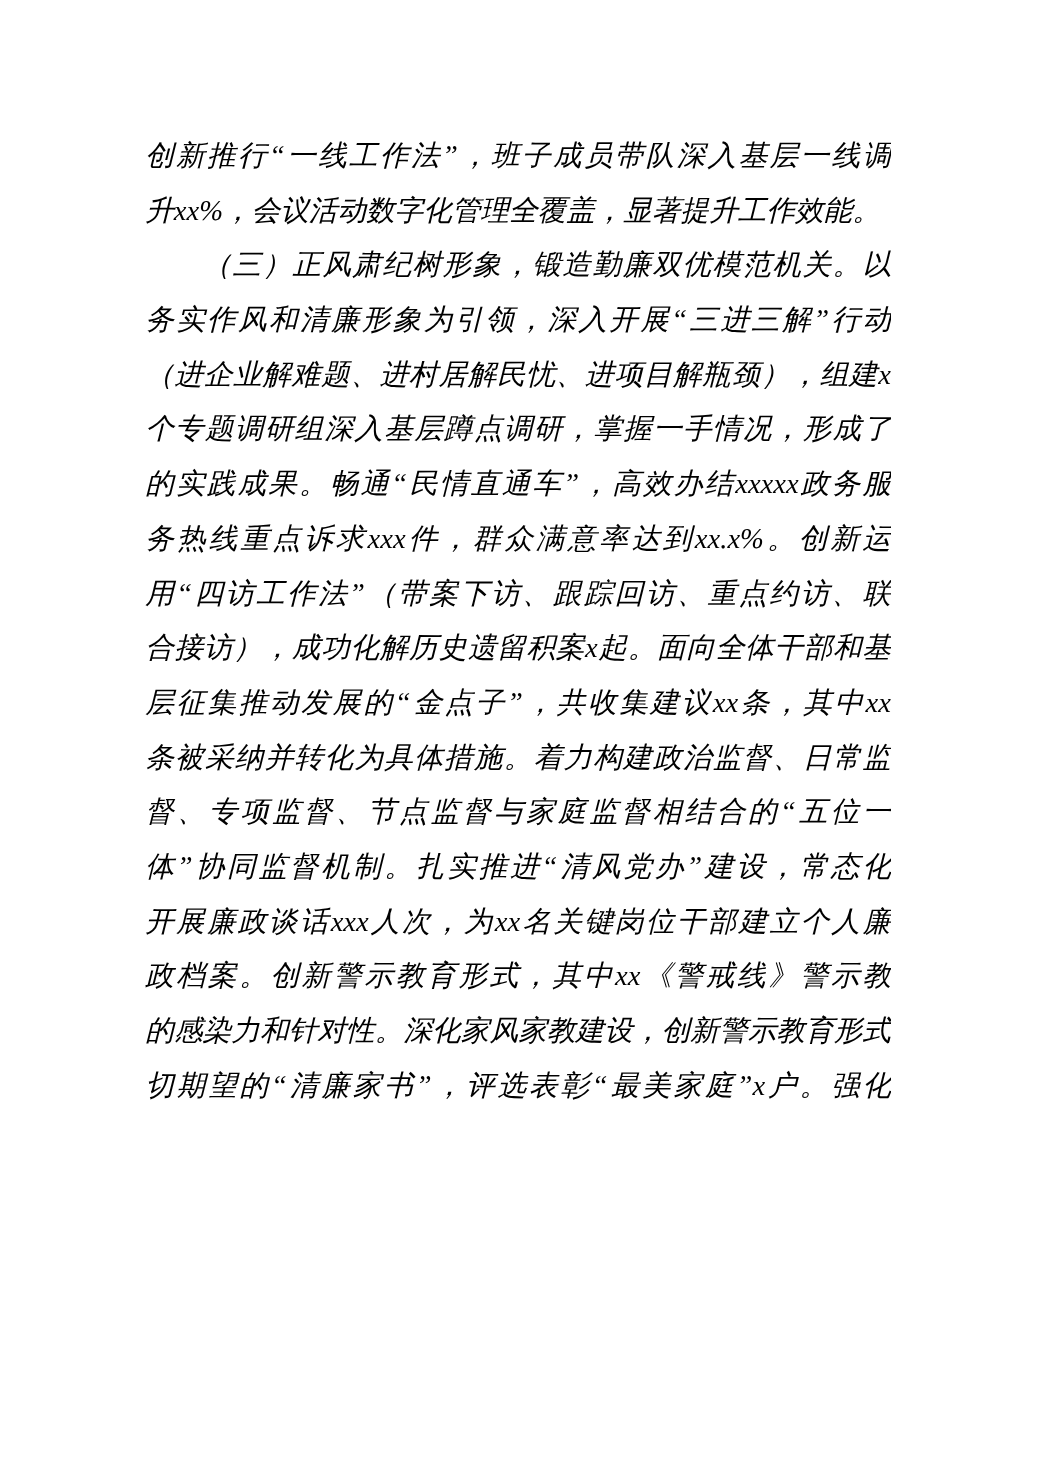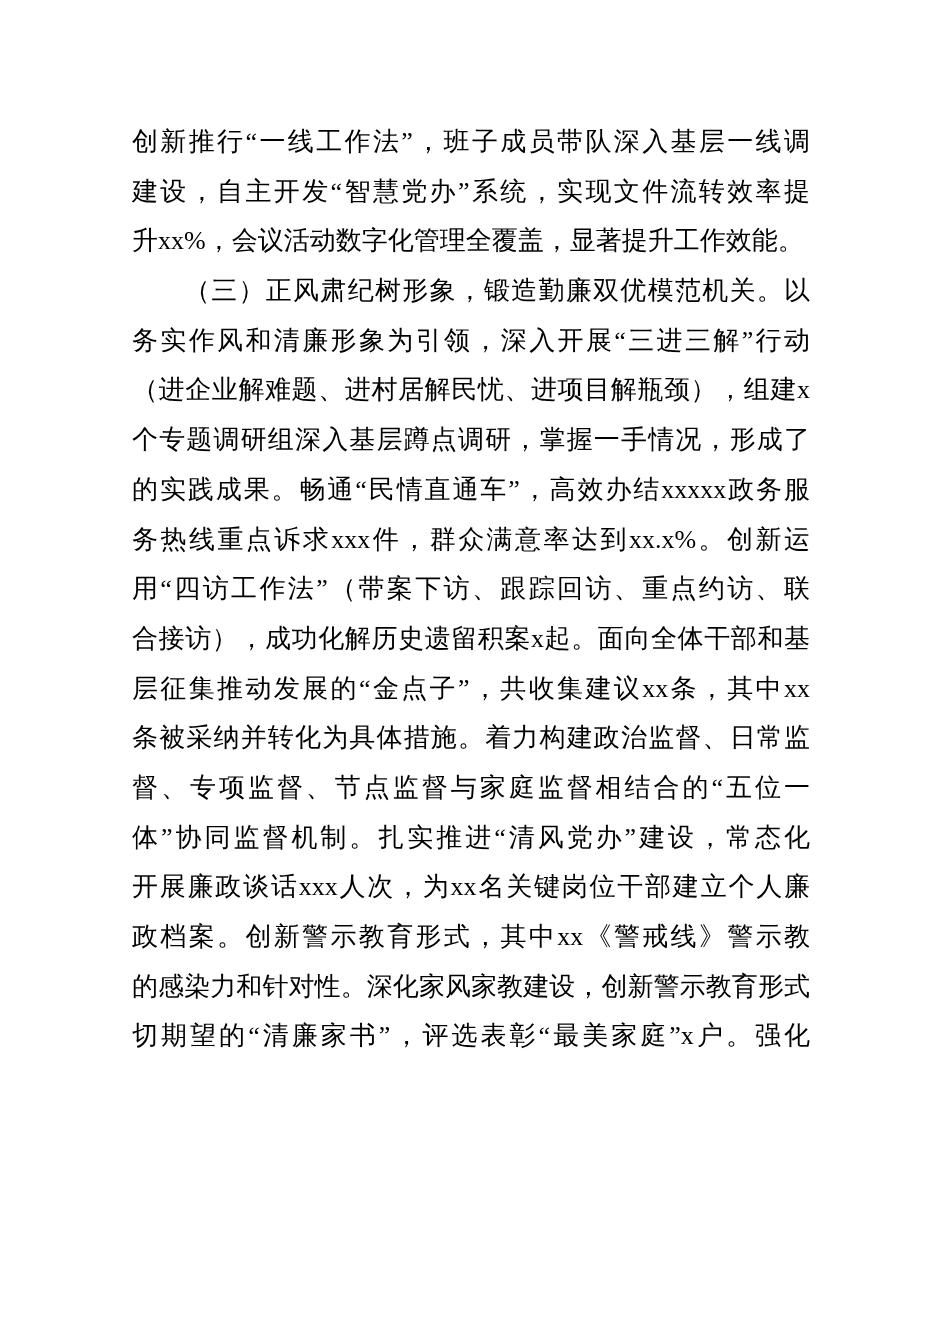--- a/index.html
+++ b/index.html
@@ -32,36 +32,36 @@
     padding: 0;
   }
   .line {
     height: 49.7px;
     line-height: 49.7px;
     text-align: justify;
     text-align-last: justify;
     text-justify: inter-character;
     white-space: normal;
     overflow: hidden;
+    font-style: italic;
   }
   .line.indent {
     text-indent: 2em;
   }
   .line.para-end {
     text-align-last: left;
   }
 </style>
 </head>
 <body style="background: rgb(255, 255, 255);">
 
 <div class="page">
   <div class="doc-body" style="color: rgb(0, 0, 0);">
       <div class="paragraph">
         <div class="line">创新推行“一线工作法”，班子成员带队深入基层一线调</div>
-        <div class="line">建设，自主开发“智慧党办”系统，实现文件流转效率提</div>
         <div class="line para-end">升xx%，会议活动数字化管理全覆盖，显著提升工作效能。</div>
       </div>
       <div class="paragraph">
         <div class="line indent">（三）正风肃纪树形象，锻造勤廉双优模范机关。以</div>
         <div class="line">务实作风和清廉形象为引领，深入开展“三进三解”行动</div>
         <div class="line">（进企业解难题、进村居解民忧、进项目解瓶颈），组建x</div>
         <div class="line">个专题调研组深入基层蹲点调研，掌握一手情况，形成了</div>
         <div class="line">的实践成果。畅通“民情直通车”，高效办结xxxxx政务服</div>
         <div class="line">务热线重点诉求xxx件，群众满意率达到xx.x%。创新运</div>
         <div class="line">用“四访工作法”（带案下访、跟踪回访、重点约访、联</div>

